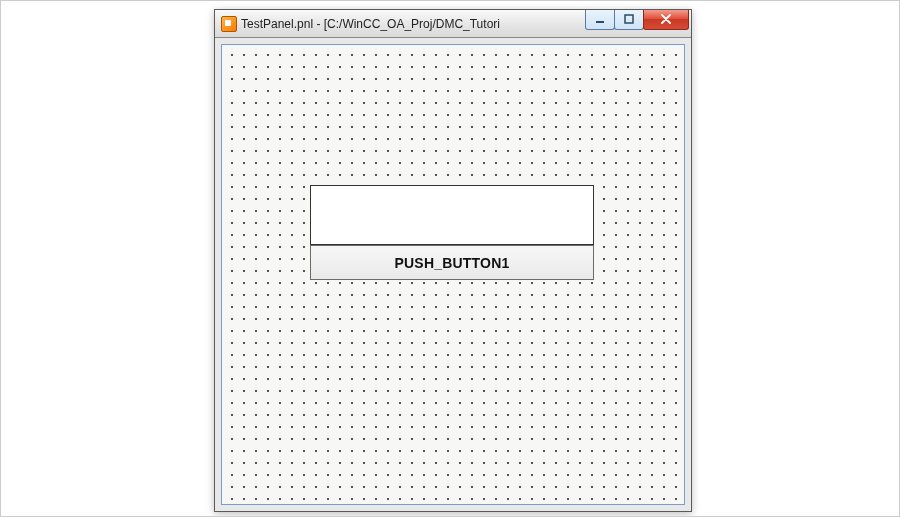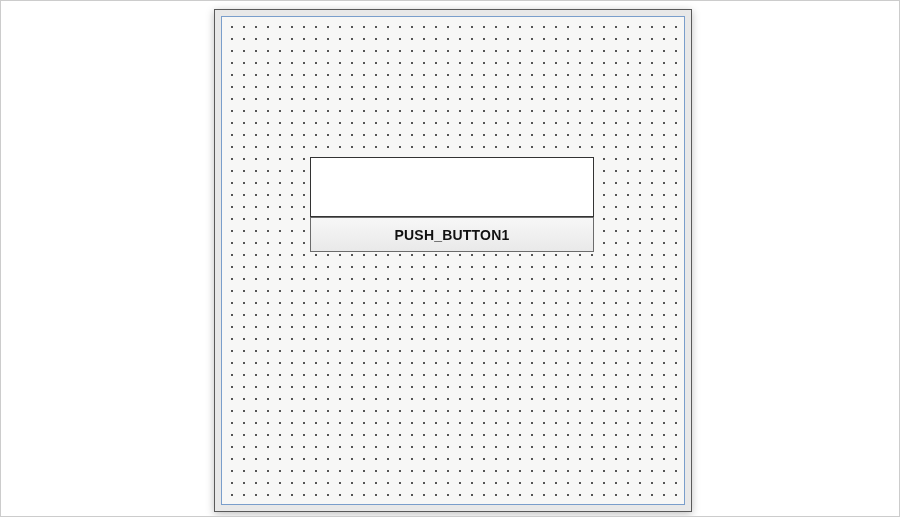--- a/index.html
+++ b/index.html
@@ -138,20 +138,41 @@
       letter-spacing: 0.2px;
     }
     .push-button + .push-button {
       margin-left: -1px;
     }
   </style>
 </head>
 <body>
 
 <div class="app-window">
+  <div class="titlebar">
+    <div class="app-icon"></div>
+    <div class="title-text">TestPanel.pnl - [C:/WinCC_OA_Proj/DMC_Tutori</div>
+    <div class="win-buttons">
+      <div class="win-btn min">
+        <svg width="10" height="10" viewBox="0 0 10 10">
+            <rect x="1" y="7" width="8" height="2" fill="#2b4a68"></rect>
+          </svg>
+      </div>
+      <div class="win-btn max">
+        <svg width="10" height="10" viewBox="0 0 10 10">
+            <rect x="1" y="1" width="8" height="8" fill="none" stroke="#2b4a68" stroke-width="1.5"></rect>
+          </svg>
+      </div>
+      <div class="win-btn close">
+        <svg width="12" height="10" viewBox="0 0 12 10">
+            <path d="M2 1 L10 9 M10 1 L2 9" stroke="#fff" stroke-width="1.8" stroke-linecap="round"></path>
+          </svg>
+      </div>
+    </div>
+  </div>
   <div class="canvas-wrap">
     <div class="canvas">
       <div class="textfield"></div>
       <div class="button-row">
         <div class="push-button">PUSH_BUTTON1</div>
       </div>
     </div>
   </div>
 </div>
 

